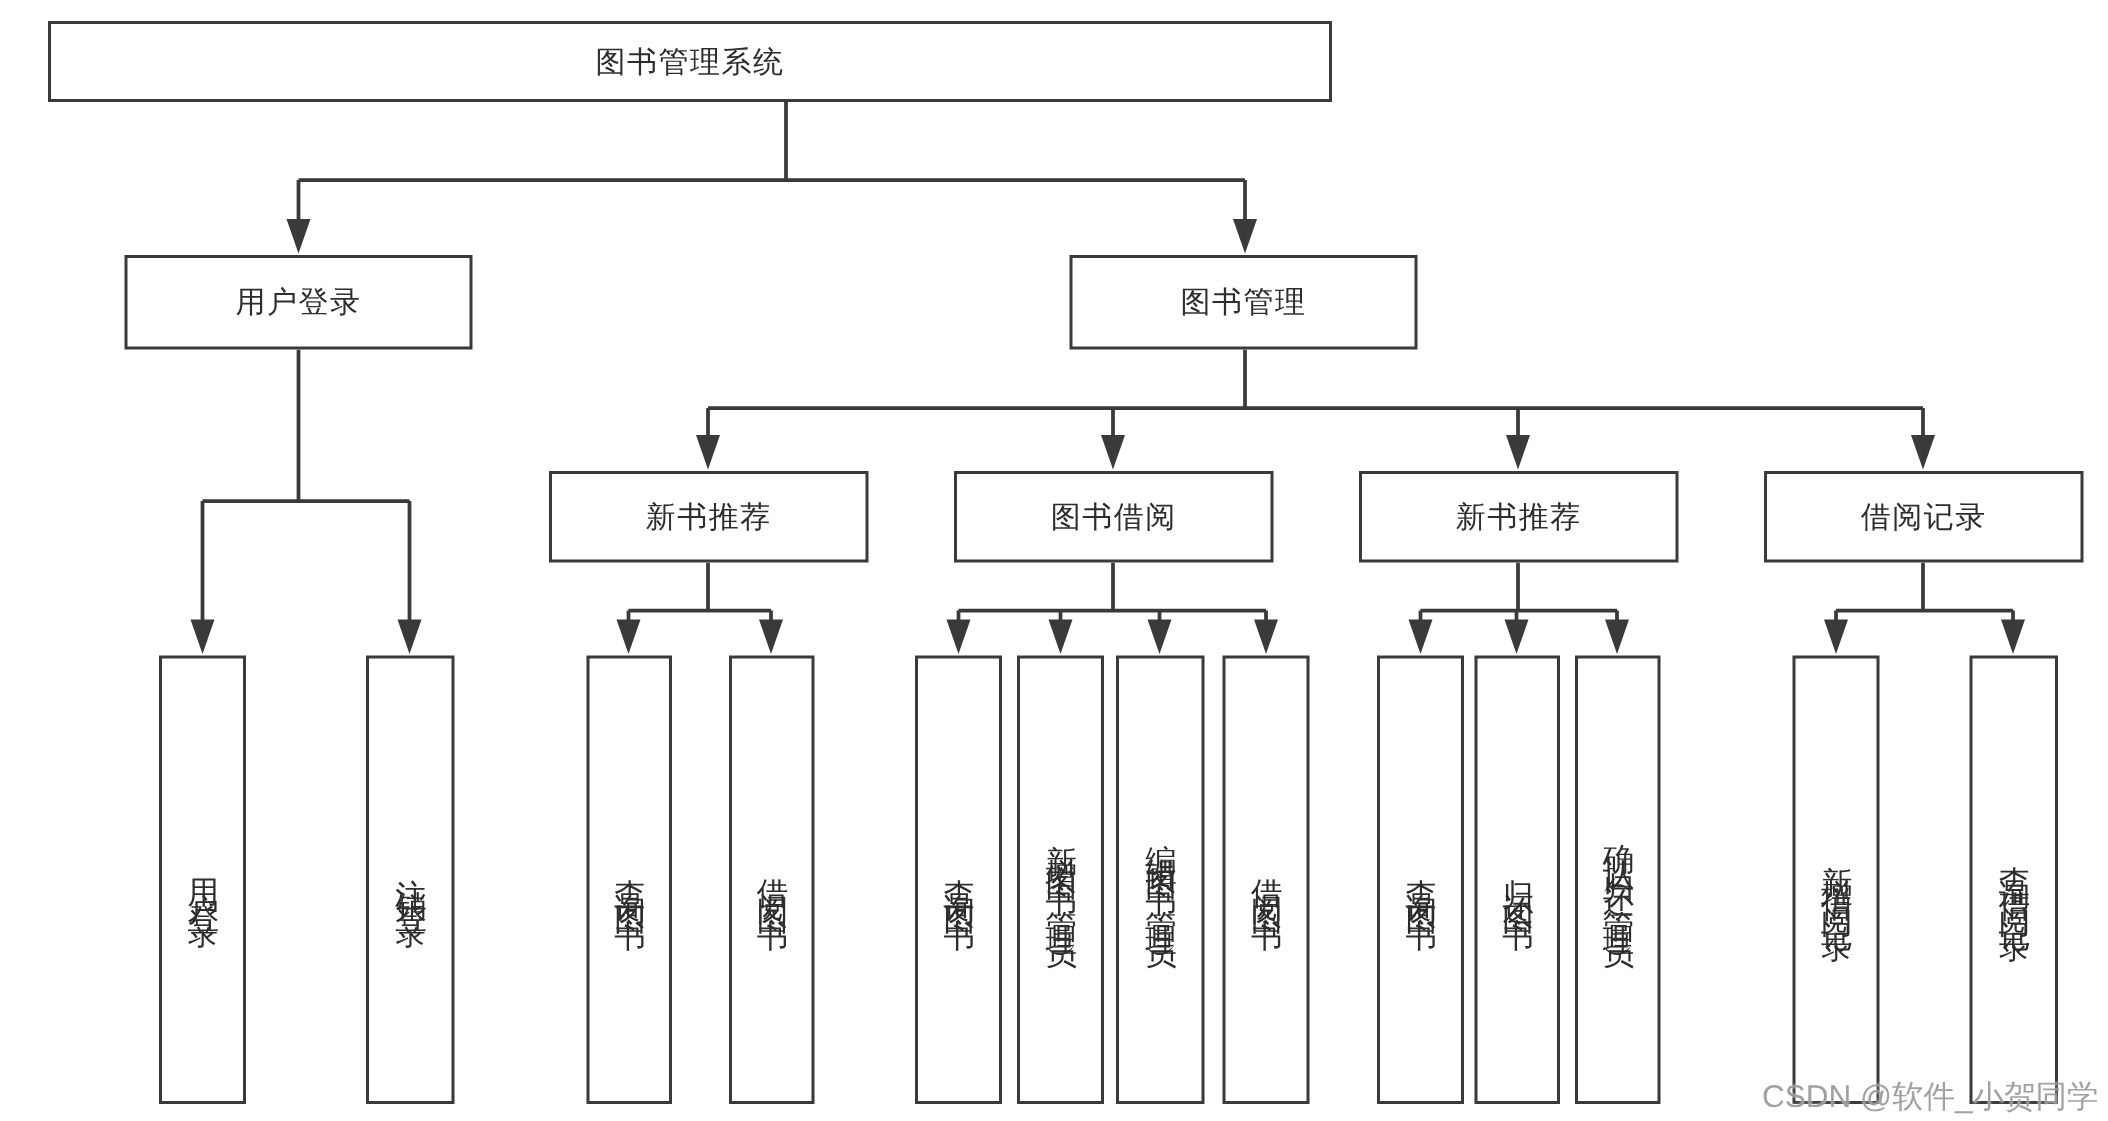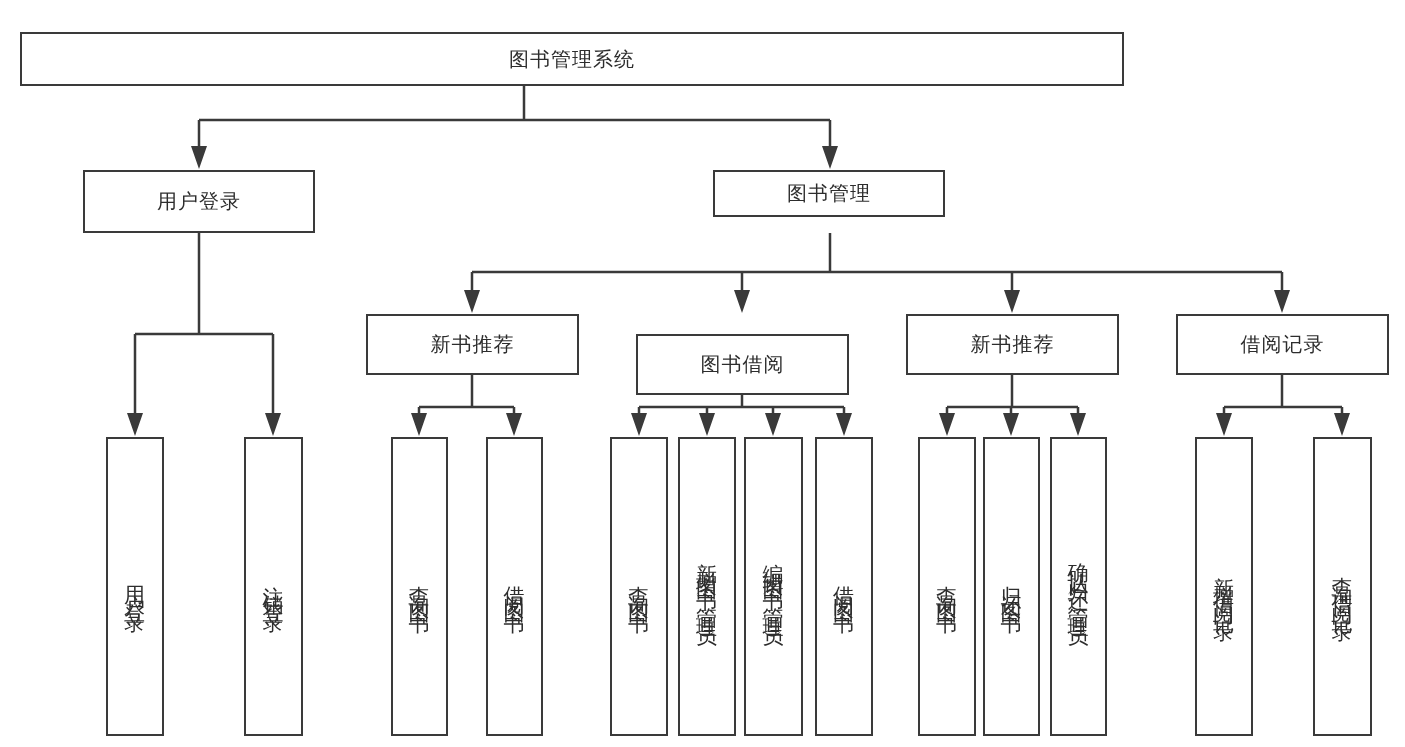--- a/index.html
+++ b/index.html
@@ -71,27 +71,27 @@
     <path d="M742 375 V407 M639 407 H844 M639 407 V416 M707 407 V416 M773 407 V416 M844 407 V416" fill="none" stroke="#3a3a3a" stroke-width="2.5"></path>
     <path d="M631 413 L647 413 L639 436 Z M699 413 L715 413 L707 436 Z M765 413 L781 413 L773 436 Z M836 413 L852 413 L844 436 Z" fill="#3a3a3a" stroke="none"></path>
 
     <path d="M1012 375 V407 M947 407 H1078 M947 407 V416 M1011 407 V416 M1078 407 V416" fill="none" stroke="#3a3a3a" stroke-width="2.5"></path>
     <path d="M939 413 L955 413 L947 436 Z M1003 413 L1019 413 L1011 436 Z M1070 413 L1086 413 L1078 436 Z" fill="#3a3a3a" stroke="none"></path>
 
     <path d="M1282 375 V407 M1224 407 H1342 M1224 407 V416 M1342 407 V416" fill="none" stroke="#3a3a3a" stroke-width="2.5"></path>
     <path d="M1216 413 L1232 413 L1224 436 Z M1334 413 L1350 413 L1342 436 Z" fill="#3a3a3a" stroke="none"></path>
   </svg>
 
-  <div class="node hnode" style="left:20px; top:14px; width:1104px; height:54px;margin-top:18px;">图书管理系统</div>
+  <div class="node hnode" style="left:32px; top:14px; width:856px; height:54px;">图书管理系统</div>
 
   <div class="node hnode" style="left:83px; top:170px; width:232px; height:63px;">用户登录</div>
-  <div class="node hnode" style="left:713px; top:170px; width:232px; height:47px;">图书管理</div>
+  <div class="node hnode" style="left:713px; top:170px; width:232px; height:63px;">图书管理</div>
 
   <div class="node hnode" style="left:366px; top:314px; width:213px; height:61px;text-align:center;">新书推荐</div>
-  <div class="node hnode" style="left:636px; top:314px; width:213px; height:61px;margin-top:20px;">图书借阅</div>
+  <div class="node hnode" style="left:636px; top:314px; width:213px; height:61px;">图书借阅</div>
   <div class="node hnode" style="left:906px; top:314px; width:213px; height:61px;">新书推荐</div>
   <div class="node hnode" style="left:1176px; top:314px; width:213px; height:61px;">借阅记录</div>
 
   <div class="node vnode" style="left:106px; top:437px; width:58px; height:299px;">用户登录</div>
   <div class="node vnode" style="left:244px; top:437px; width:59px; height:299px;">注销登录</div>
 
   <div class="node vnode" style="left:391px; top:437px; width:57px; height:299px;">查询图书</div>
   <div class="node vnode" style="left:486px; top:437px; width:57px; height:299px;">借阅图书</div>
 
   <div class="node vnode" style="left:610px; top:437px; width:58px; height:299px;">查询图书</div>
@@ -99,14 +99,15 @@
   <div class="node vnode" style="left:744px; top:437px; width:59px; height:299px;">编辑图书（管理员）</div>
   <div class="node vnode" style="left:815px; top:437px; width:58px; height:299px;">借阅图书</div>
 
   <div class="node vnode" style="left:918px; top:437px; width:58px; height:299px;">查询图书</div>
   <div class="node vnode" style="left:983px; top:437px; width:57px; height:299px;">归还图书</div>
   <div class="node vnode" style="left:1050px; top:437px; width:57px; height:299px;">确认归还（管理员）</div>
 
   <div class="node vnode" style="left:1195px; top:437px; width:58px; height:299px;">新增借阅记录</div>
   <div class="node vnode" style="left:1313px; top:437px; width:59px; height:299px;">查询借阅记录</div>
 
+  <div class="watermark">CSDN @软件_小贺同学</div>
 
 </div>
 
 </body></html>

